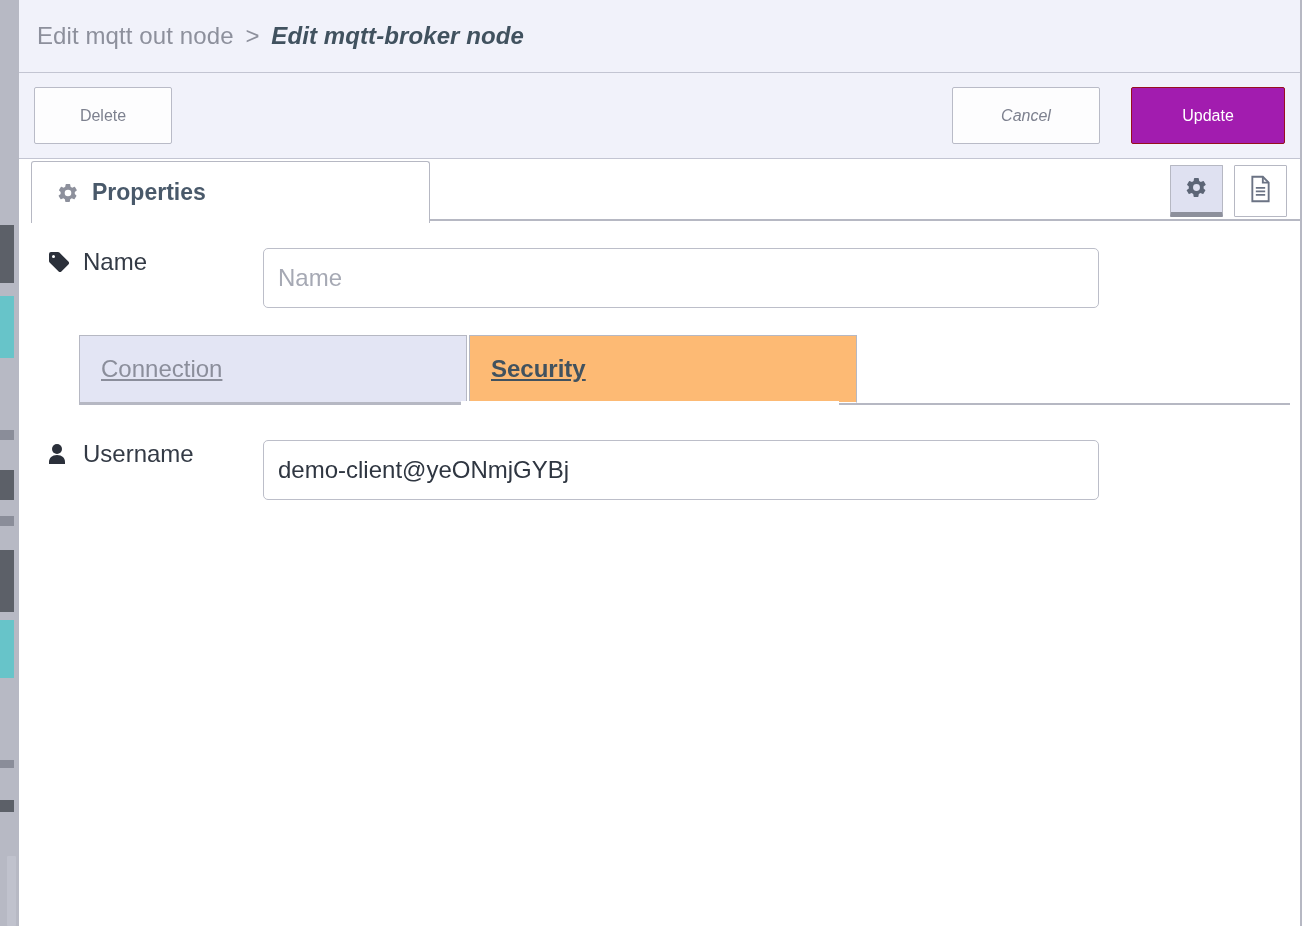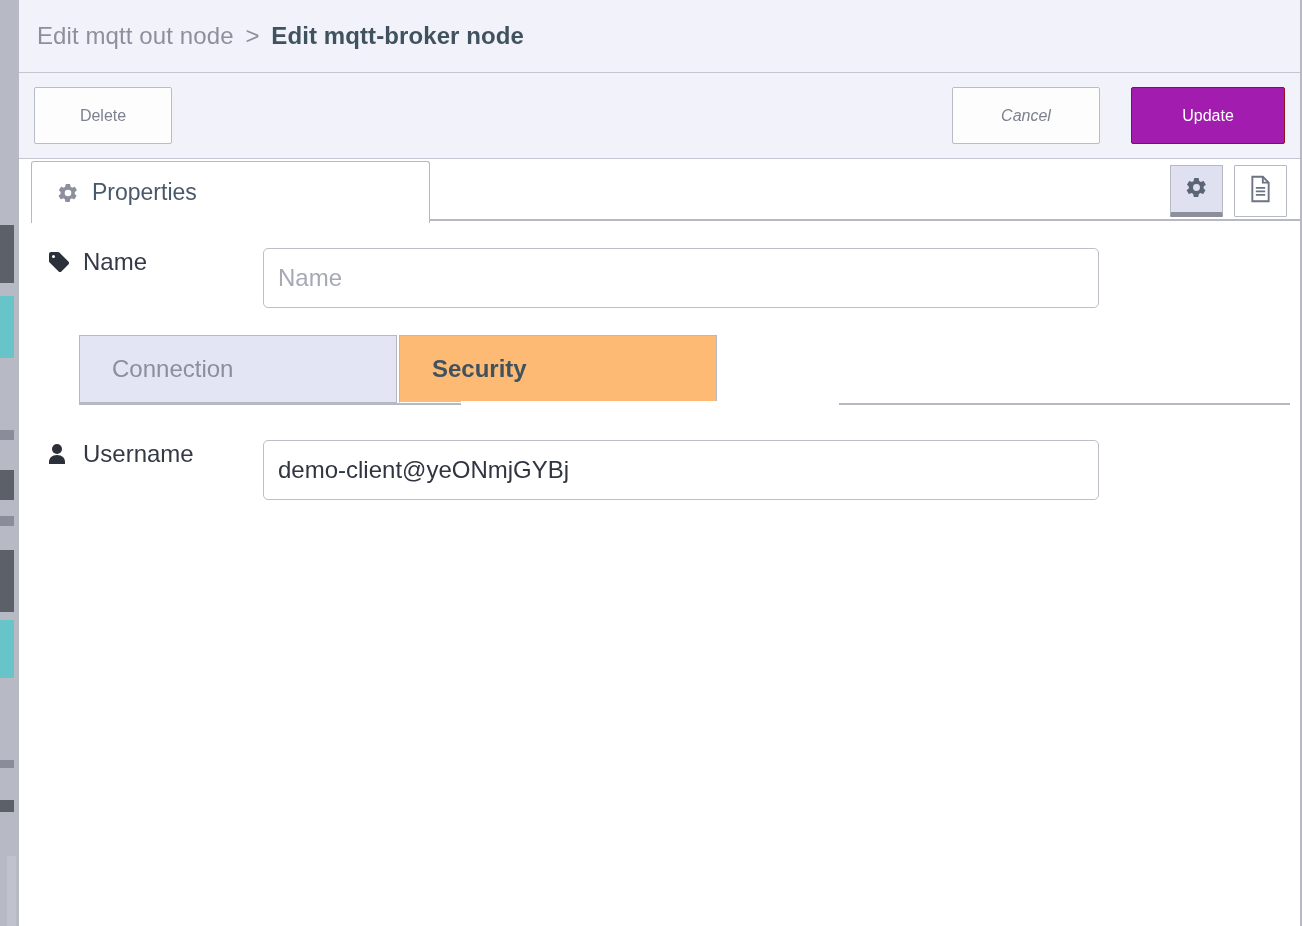--- a/index.html
+++ b/index.html
@@ -85,20 +85,21 @@
     white-space: nowrap;
     letter-spacing: 0.1px;
   }
   .breadcrumb .crumb-sep {
     color: #8d909c;
     padding: 0 5px;
   }
   .breadcrumb .crumb-current {
     color: #41525f;
     font-weight: bold;
+    font-style: italic;
   }
 
   
   .tray-toolbar {
     height: 86px;
     background: #f1f2fa;
     border-bottom: 1px solid #c3c5d2;
     box-sizing: border-box;
     display: flex;
     align-items: center;
@@ -153,21 +154,21 @@
     border: 1px solid #b6b8c3;
     border-bottom: none;
     border-radius: 3px 3px 0 0;
     display: flex;
     align-items: center;
     padding-left: 25px;
     cursor: pointer;
   }
   .tab-label {
     font-size: 23px;
-    font-weight: normal;
+    font-weight: bold;
     color: #49596a;
     margin-left: 13px;
   }
   .gear-glyph { display: inline-block; line-height: 0; }
   .icon-btns {
     position: absolute;
     right: 13px;
     top: 6px;
     display: flex;
     gap: 11px;
@@ -240,32 +241,33 @@
     margin-top: 27px;
     height: 73px;
     padding-left: 60px;
   }
   .subtabs {
     position: relative;
     display: flex;
     height: 68px;
   }
   .subtab {
-    width: 318px;
+    width: 388px;
     height: 68px;
     box-sizing: border-box;
     background: #e3e5f4;
     border: 1px solid #b6b8c3;
     display: flex;
     align-items: center;
-    padding-left: 32px;
+    padding-left: 21px;
     font-size: 24px;
     color: #8b8e9b;
     cursor: pointer;
     margin-right: 2px;
+    text-decoration: underline;
   }
   .subtab.active {
     background: #fdba74;
     color: #41525f;
     font-weight: bold;
     border-bottom: 1px solid #ffffff;
     z-index: 2;
   }
   .subtabs-underline {
     position: absolute;

